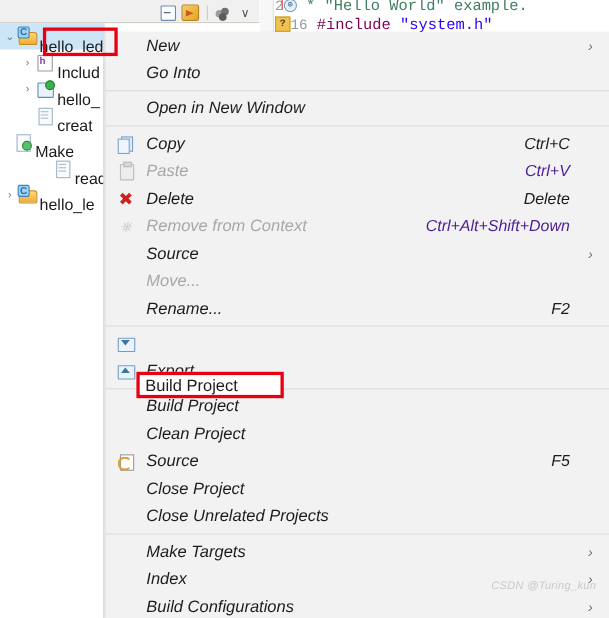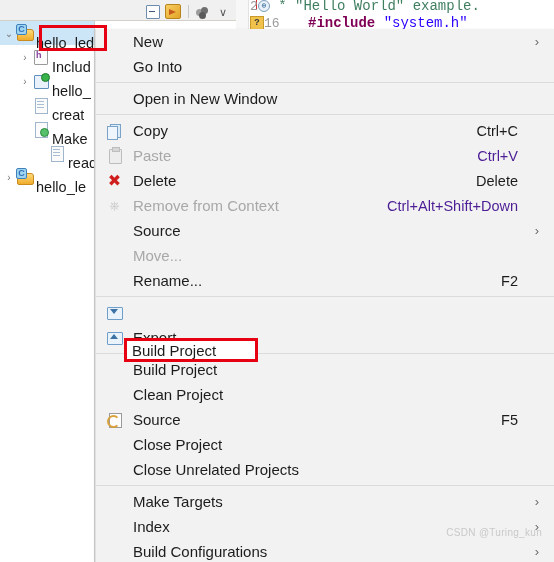--- a/index.html
+++ b/index.html
@@ -148,21 +148,21 @@
   }
   .ed-gutter {
     position:absolute; left:0; top:0; width:12px; height:33px;
     background:#f7f7f7; border-right:1px solid #e2e2e2;
   }
   .ed-line { position:absolute; white-space:nowrap; font-size:14px; }
   .ed-l1 { left:14px; top:-2px; }
   .ed-l2 { left:14px; top:15px; }
   .lnum { color:#9a9a9a; font-size:13px; }
   .c-comment { color:#3f7f5f; }
-  .c-kw { color:#7f0055; font-weight:bold;margin-left:20px; }
+  .c-kw { color:#7f0055; font-weight:normal; }
   .c-str { color:#2a00ff; }
   .fold-plus {
     display:inline-block; width:10px;height:10px;
     border:1px solid #7d9dbb; border-radius:50%;
     background:#e8f1f9; color:#3a6a96; font-size:8px;
     line-height:9px; text-align:center; vertical-align:middle;
   }
   .warn-mark {
     display:inline-block; width:12px;height:12px;
     background:#f0c14b; border:1px solid #c89a2c;
@@ -175,20 +175,21 @@
 
   
   .menu {
     position: absolute; left: 95px; top: 29px;
     width: 459px; height: 533px;
     background: #f2f2f2;
     border: 1px solid #e0e0e0;
     border-top: none; border-right: none; border-bottom:none;
     box-sizing: border-box;
     box-shadow: 0 1px 3px rgba(0,0,0,0.10);
+    font-style: italic;
   }
   .mi {
     position: relative; height: 25px;
     display: flex; align-items: center;
     font-size: 15px; color: #1c1c1c;
     padding-left: 37px; box-sizing: border-box;
   }
   .mi.disabled { color: #a8a8a8; }
   .mi .label { flex: 1 1 auto; white-space: nowrap; }
   .mi .accel {
@@ -311,21 +312,21 @@
     </div>
     <div class="row" style="padding-left:18px;">
       <span class="twisty">›</span>
       <span class="ticon ic-src"></span>
       <span class="tlabel">hello_</span>
     </div>
     <div class="row" style="padding-left:32px;">
       <span class="ticon ic-file"></span>
       <span class="tlabel">creat</span>
     </div>
-    <div class="row" style="padding-left:32px;">
+    <div class="row" style="padding-left:12px;">
       <span class="ticon ic-make"></span>
       <span class="tlabel">Make</span>
     </div>
     <div class="row" style="padding-left:48px;">
       <span class="ticon ic-file"></span>
       <span class="tlabel">readm</span>
     </div>
     <div class="row" style="padding-left:2px;">
       <span class="twisty">›</span>
       <span class="ticon ic-proj"></span>

